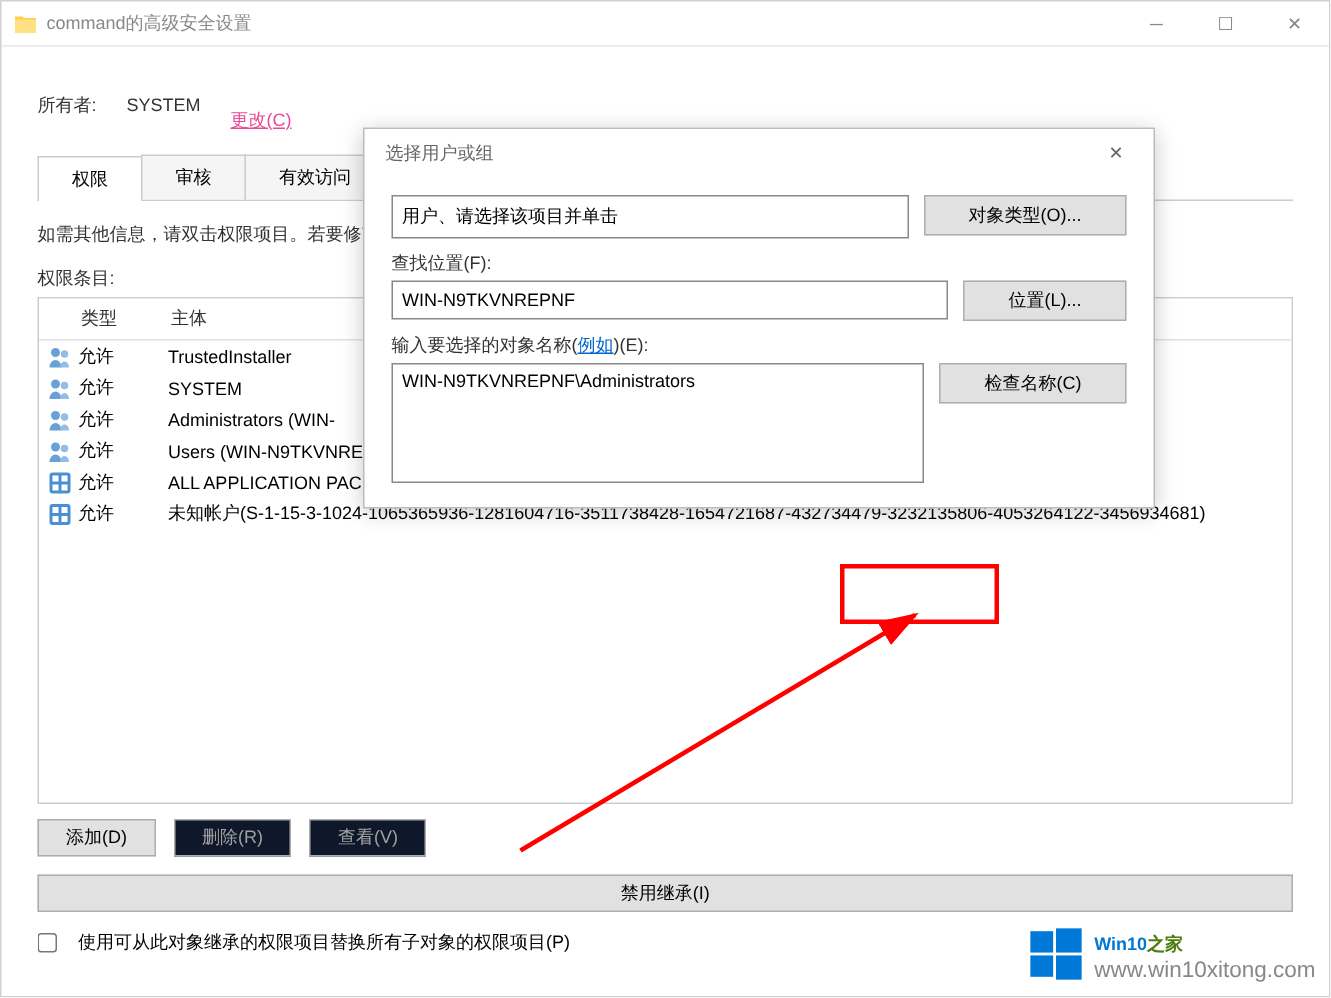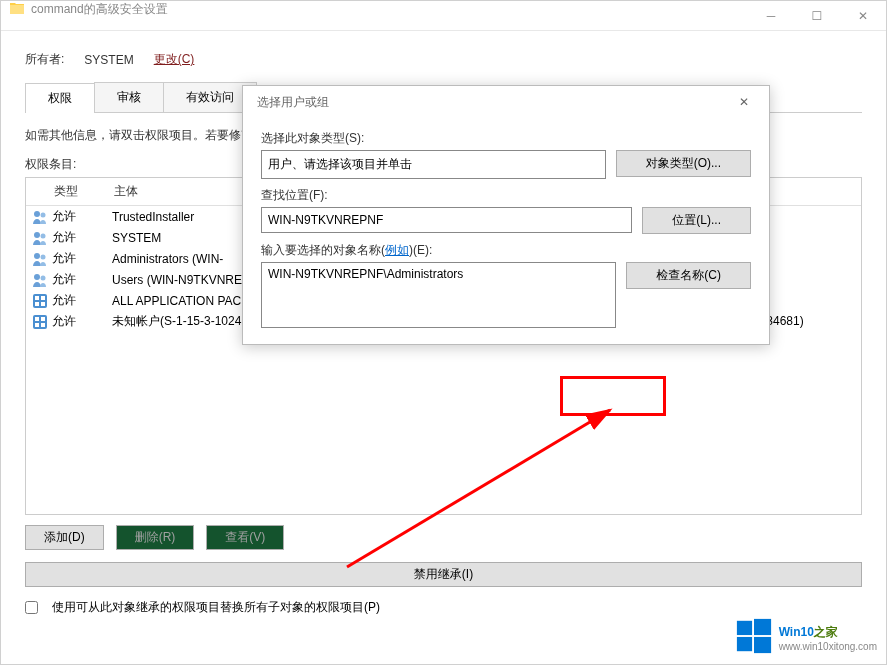--- a/index.html
+++ b/index.html
@@ -1,86 +1,86 @@
 <!DOCTYPE html>
 <html><head>
 <meta charset="utf-8">
 <style>
 * { box-sizing: border-box; margin: 0; padding: 0; font-family: "Microsoft YaHei", "Segoe UI", sans-serif; font-size: 12px; }
 body { width: 887px; height: 665px; background: #fff; position: relative; overflow: hidden; }
 
 
 .main-window { position: absolute; left: 0; top: 0; width: 887px; height: 665px; border: 1px solid #d0d0d0; background: #fff; }
-.main-titlebar { height: 30px; display: flex; align-items: flex-start; padding: 0 0 0 8px; border-bottom: 1px solid #e8e8e8; }
+.main-titlebar { height: 30px; display: flex; align-items: center; padding: 0 0 0 8px; border-bottom: 1px solid #e8e8e8; }
 .folder-icon { width: 16px; height: 14px; margin-right: 6px; }
 .main-title { flex: 1; color: #888; }
 .win-controls { display: flex; }
 .win-btn { width: 46px; height: 30px; display: flex; align-items: center; justify-content: center; color: #888; }
 
 .main-body { padding: 20px 24px 18px 24px; position: relative; height: calc(100% - 30px); }
 
 .owner-row { display: flex; align-items: center; gap: 20px; margin-bottom: 14px; }
 .owner-label { color: #333; }
 .owner-value { color: #333; }
-.owner-change { color: #7f1d1d; text-decoration: underline; cursor: pointer; }
+.owner-change { color: #ec4899; text-decoration: underline; cursor: pointer; margin-top: 21px; }
 
 .tabs { display: flex; border-bottom: 1px solid #ccc; margin-bottom: 14px; }
 .tab { padding: 6px 22px; border: 1px solid #ccc; border-bottom: none; background: #fff; margin-right: -1px; position: relative; top: 1px; background: #fff; }
 .tab.inactive { background: #f5f5f5; top: 0; }
 
 .help-text { margin-bottom: 12px; color: #333; }
 .section-label { margin-bottom: 4px; color: #333; }
 
 .perm-table { border: 1px solid #ccc; height: 338px; overflow: hidden; }
 .perm-header { display: flex; border-bottom: 1px solid #e0e0e0; background: #fff; }
 .perm-header div { padding: 5px 8px; color: #333; }
 .col-type { width: 60px; margin-left: 20px; }
 .col-principal { flex: 1; }
 .perm-row { display: flex; align-items: center; padding: 2px 6px; }
 .perm-row .row-icon { width: 16px; height: 16px; margin-right: 4px; }
 .perm-row .type { width: 60px; }
 .perm-row .principal { flex: 1; }
 
 .btn-row { display: flex; gap: 12px; margin-top: 10px; }
 .btn { padding: 3px 18px; border: 1px solid #adadad; background: #e1e1e1; cursor: pointer; min-width: 70px; text-align: center; }
-.btn.disabled { color: #a0a0a0; background: #14532d; text-align: center; }
+.btn.disabled { color: #a0a0a0; background: #0f172a; text-align: center; }
 
 .inherit-row { margin-top: 12px; }
 .checkbox-row { margin-top: 12px; display: flex; align-items: center; gap: 14px; }
 .checkbox-row input { width: 13px; height: 13px; }
 
 
 .modal { position: absolute; left: 242px; top: 85px; width: 528px; border: 1px solid #bbb; background: #fff; box-shadow: 0 2px 14px rgba(0,0,0,0.22); z-index: 10; }
 .modal-titlebar { height: 32px; display: flex; align-items: center; padding: 0 8px 0 14px; color: #666; }
 .modal-title { flex: 1; }
 .modal-close { width: 34px; height: 24px; display: flex; align-items: center; justify-content: center; color: #666; }
 .modal-body { padding: 12px 18px 16px 18px; }
 .field-label { margin-bottom: 3px; margin-top: 8px; color: #333; }
 .field-label:first-child { margin-top: 0; }
 .field-row { display: flex; gap: 10px; align-items: flex-start; }
 .field-input { flex: 1; border: 1px solid #888; padding: 5px 6px; background: #fff; }
 .field-btn { min-width: 100px; padding: 4px 29px; border: 1px solid #adadad; background: #e1e1e1; text-align: center; }
-.name-textarea { flex: 1; border: 1px solid #888; padding: 4px 6px; height: 66px; background: #fff; resize: none; }
+.name-textarea { flex: 1; border: 1px solid #888; padding: 4px 6px; height: 80px; background: #fff; resize: none; }
 .link-example { color: #0066cc; text-decoration: underline; }
 .modal-footer { display: flex; justify-content: space-between; align-items: center; margin-top: 30px; }
 .modal-footer .right { display: flex; gap: 14px; }
 .modal-footer .btn { min-width: 86px; padding: 4px 18px; }
 
 
 .highlight-box { position: absolute; left: 560px; top: 376px; width: 106px; height: 40px; border: 3px solid #f00; z-index: 12; pointer-events: none; }
 
 .red-arrow { position: absolute; left: 342px; top: 402px; width: 286px; height: 170px; z-index: 11; pointer-events: none; }
 
 
 .watermark { position: absolute; right: 10px; bottom: 10px; display: flex; align-items: center; gap: 6px; z-index: 5; }
 .wm-logo { width: 38px; height: 38px; }
 .wm-text { display: flex; flex-direction: column; }
 .wm-title { font-size: 18px; font-weight: bold; color: #333; }
 .wm-title span { color: #0078d7; }
-.wm-url { font-size: 10px; color: #888; }
+.wm-url { font-size: 15px; color: #888; }
 </style>
 </head>
 <body>
 
 <div class="main-window">
   <div class="main-titlebar">
     <svg class="folder-icon" viewBox="0 0 16 14">
         <path fill="#ffcf48" d="M1 2h5l1 1h8v10H1z"></path>
         <path fill="#ffe082" d="M1 4h14v9H1z"></path>
       </svg>
@@ -193,21 +193,20 @@
     </div>
   </div>
 </div>
 
 <div class="modal">
   <div class="modal-titlebar">
     <span class="modal-title">选择用户或组</span>
     <div class="modal-close">✕</div>
   </div>
   <div class="modal-body">
-    <div class="field-label">选择此对象类型(S):</div>
     <div class="field-row">
       <div class="field-input">用户、请选择该项目并单击</div>
       <div class="field-btn">对象类型(O)...</div>
     </div>
 
     <div class="field-label">查找位置(F):</div>
     <div class="field-row">
       <div class="field-input">WIN-N9TKVNREPNF</div>
       <div class="field-btn">位置(L)...</div>
     </div>

